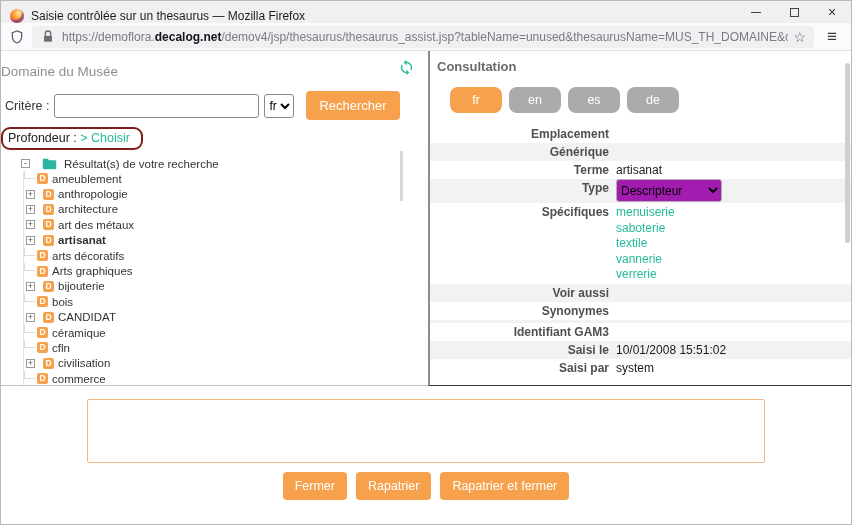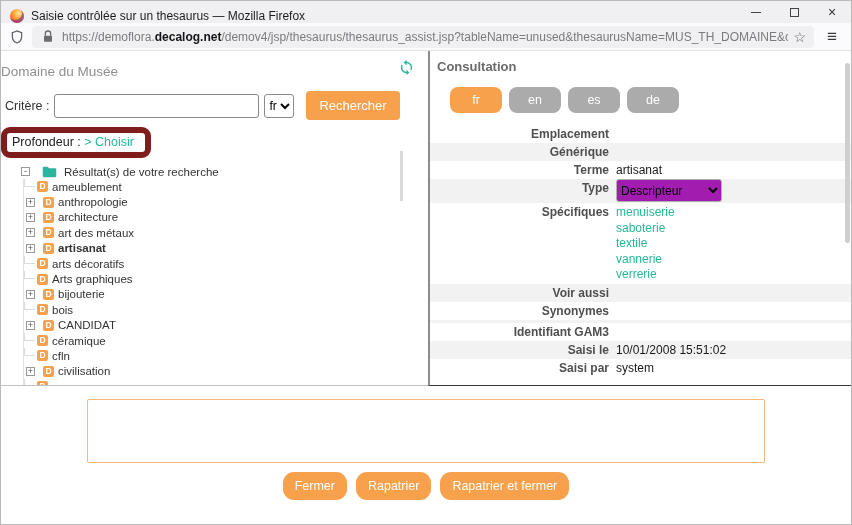--- a/index.html
+++ b/index.html
@@ -39,21 +39,21 @@
 
   
   .lp-title { color:#8f8f8f; font-size:13.5px; margin-top:13px; }
   .refresh-btn { position:absolute; top:8px; right:13px; cursor:pointer; }
   .search-row { display:flex; align-items:center; margin:12px 4px 0 4px; }
   .critere-label { font-size:12.5px; color:#333; margin-right:5px; white-space:nowrap; }
   .critere-input { width:205px; height:24px; border:1px solid #8a8a8a; border-radius:3px; outline:none; padding:0 5px; font-size:12px; }
   .lang-select { height:24px; margin-left:5px; font-size:12px; border:1px solid #8a8a8a; border-radius:3px; background:#fff; }
   .btn-orange { background:#F7A14D; color:#fff; border:none; border-radius:4px; font-size:13px; font-family:"Liberation Sans",sans-serif; cursor:pointer; }
   .search-btn { margin-left:12px; padding:7px 13px; }
-  .profondeur { display:inline-block; margin-top:7px; margin-left:0; border:6px solid #7f1d1d; border-radius:9px; padding:2px 11px 3px 5px; font-size:12.5px; }
+  .profondeur { display:inline-block; margin-top:7px; margin-left:0; border:2px solid #7f1d1d; border-radius:9px; padding:2px 11px 3px 5px; font-size:12.5px; }
   .prof-label { color:#222; }
   .prof-link { color:#26b99a; cursor:pointer; }
 
   .tree { margin:6px 0 0 0; font-size:11.5px; color:#333; }
   .tree-root { display:flex; align-items:center; gap:4px; height:15px; padding-left:18px; }
   .tree-children { margin-left:22px; border-left:1px solid #e2e2e2; }
   .tree-item { display:flex; align-items:center; height:15.4px; cursor:pointer; }
   .pm-box { width:9px; height:9px; border:1px solid #9a9a9a; background:#fff; font-size:9px; line-height:7px; text-align:center; color:#555; margin:0 8px 0 2px; flex:0 0 auto; cursor:pointer; }
   .stub { width:11px; height:8px; border-left:1px solid #dcdcdc; border-bottom:1px solid #dcdcdc; align-self:flex-start; margin-right:2px; flex:0 0 auto; }
   .d-icon { width:11px; height:11px; background:#F7A14D; border-radius:2px; color:#fff; font-weight:bold; font-size:8.5px; line-height:11px; text-align:center; margin-right:4px; flex:0 0 auto; }
@@ -72,21 +72,21 @@
   .rp-label { width:184px; flex:0 0 auto; text-align:right; font-weight:bold; color:#4f4f4f; font-size:12px; line-height:15px; padding-right:5px; }
   .rp-value { font-size:12px; color:#1a1a1a; line-height:15px; padding-left:2px; }
   .rp-select { width:106px; height:23px; font-size:12px; border:1px solid #b0b0b0; border-radius:3px; background:#a21caf; margin-top:-2px; }
   .term-link { display:block; color:#26b99a; line-height:15.5px; cursor:pointer; }
   .rp-scroll-thumb { position:absolute; right:1px; top:12px; width:5px; height:180px; background:#cfcfcf; border-radius:3px; }
 
   
   .footer { flex:1; background:#fff; padding-top:13px; }
   .transfer-textarea { display:block; margin:0 auto; width:678px; height:64px; border:1px solid #f2b880; border-radius:2px; resize:none; outline:none; font-family:"Liberation Sans",sans-serif; font-size:12px; padding:4px; }
   .footer-buttons { margin-top:9px; text-align:center; }
-  .footer-buttons .btn-orange { padding:7px 12px; margin:0 4.5px; font-size:12.5px;border-radius:11px; }
+  .footer-buttons .btn-orange { padding:7px 12px; margin:0 4.5px; font-size:12.5px; }
 </style>
 </head>
 <body>
 
 <div class="window">
 
   <div class="titlebar">
     <span class="ff-logo"></span>
     <span class="win-title">Saisie contrôlée sur un thesaurus — Mozilla Firefox</span>
     <div class="win-controls">

